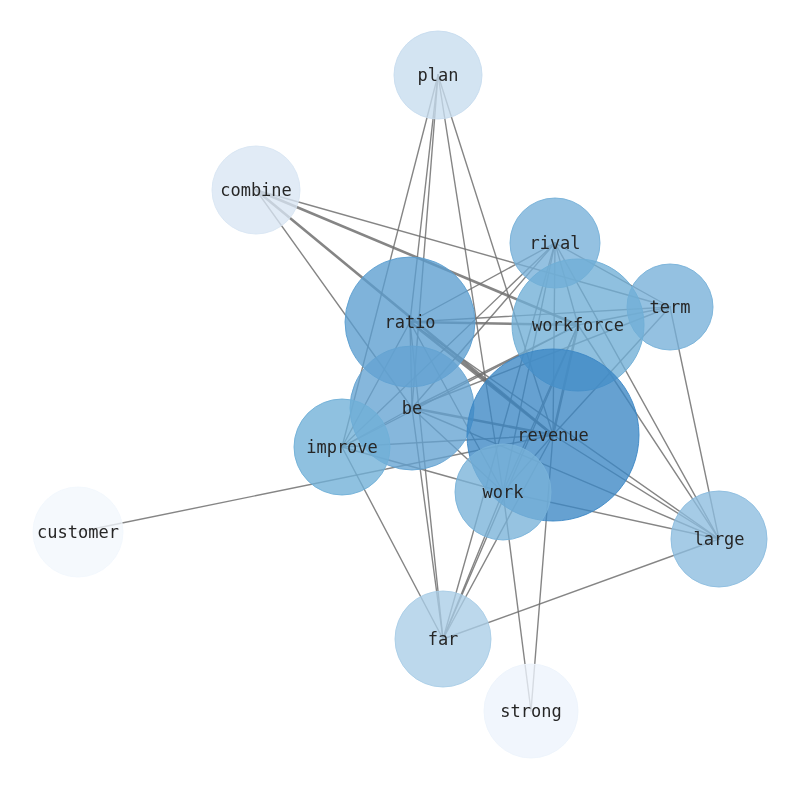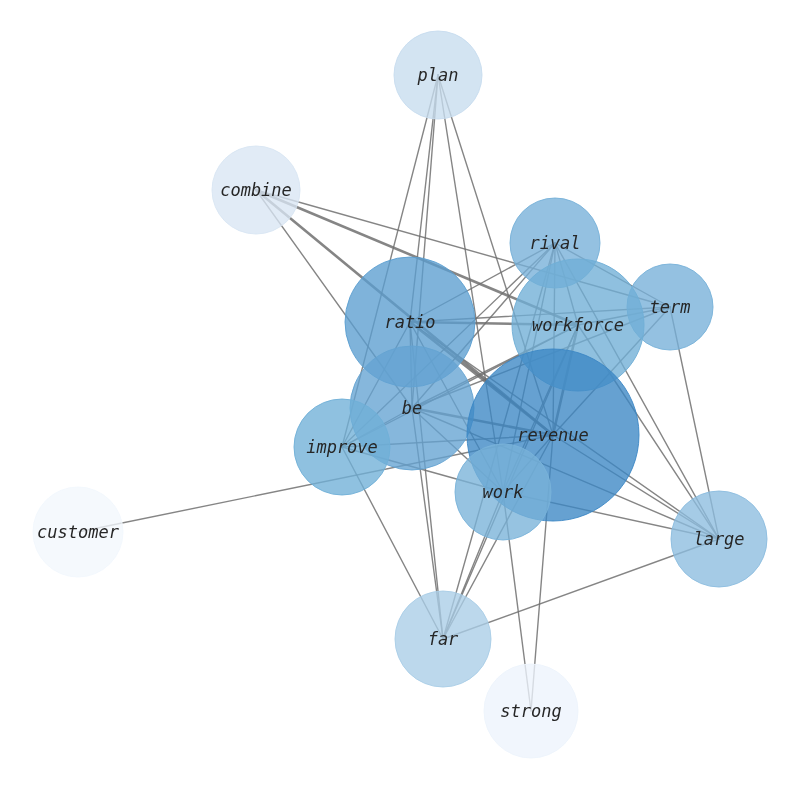--- a/index.html
+++ b/index.html
@@ -2,21 +2,21 @@
 <html><head>
 <meta charset="utf-8">
 <style>
   html,body{margin:0;padding:0;}
   body{
     width:794px;height:790px;
     background:#ffffff;
     font-family:"DejaVu Sans Mono", monospace;
     overflow:hidden;
   }
-  #graph-wrap{position:relative;width:794px;height:570px;font-style:italic;}
+  #graph-wrap{position:relative;width:794px;height:570px;}
   #graph-svg{display:block;width:794px;height:790px;}
   .node-label{
     font-family:"DejaVu Sans Mono", monospace;
     fill:#262626;
     text-anchor:middle;
     dominant-baseline:central;
     pointer-events:none;
   }
 </style>
 </head>

